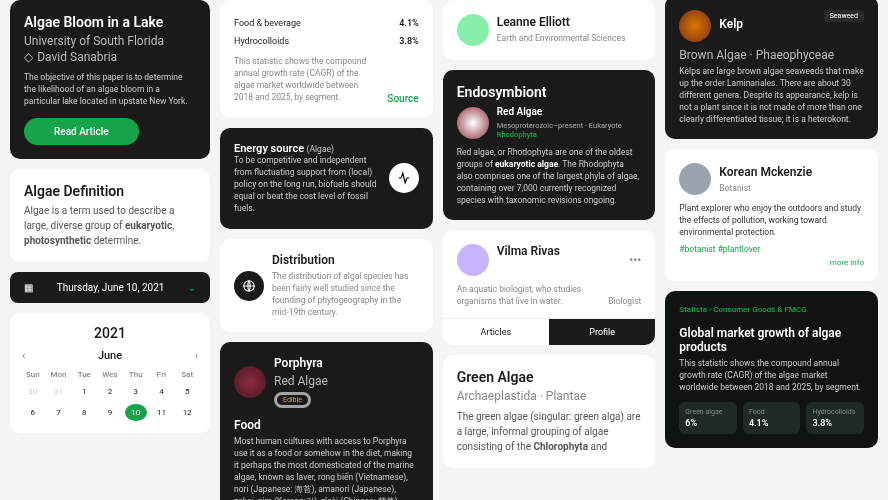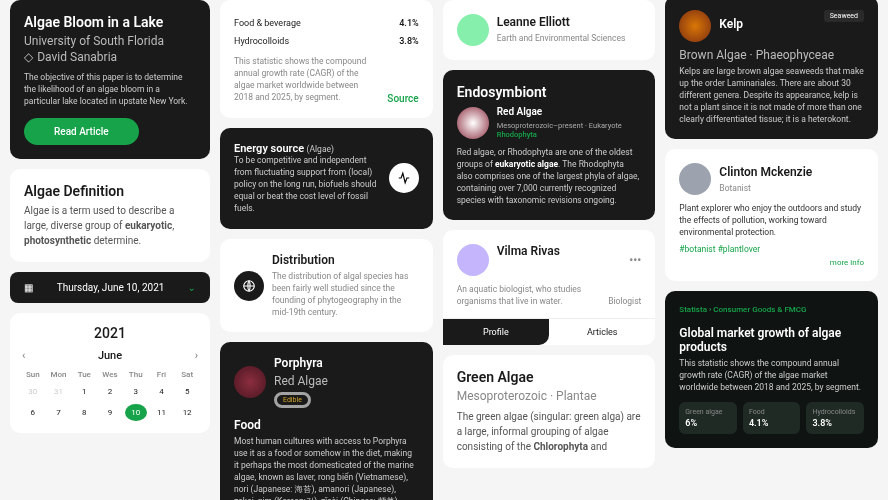--- a/index.html
+++ b/index.html
@@ -203,28 +203,28 @@
         <div class="avatar purple"></div>
         <div class="h2">Vilma Rivas</div>
       </div>
       <span class="dots">•••</span>
     </div>
     <div class="flexrow" style="margin-top:8px;align-items:flex-end">
       <div class="small" style="flex:1">An aquatic biologist, who studies organisms that live in water.</div>
       <div class="small">Biologist</div>
     </div>
     <div class="tabs">
+      <div class="tab">Articles</div>
       <div class="tab profile">Profile</div>
-      <div class="tab">Articles</div>
     </div>
   </div>
 
   <div class="card">
     <div class="h1">Green Algae</div>
-    <div class="sub">Mesoproterozoic · Plantae</div>
+    <div class="sub">Archaeplastida · Plantae</div>
     <div class="def" style="margin-top:6px">
       <span>The green algae (singular: green alga) are a large, informal grouping of algae consisting of the </span><b>Chlorophyta</b><span> and </span>
     </div>
   </div>
 </div>
 
 <div class="col">
   <div class="card dark" style="margin-top:-4px">
     <div class="flexrow" style="align-items:flex-start;justify-content:space-between">
       <div class="flexrow" style="align-items:center">
@@ -234,21 +234,21 @@
       <span class="tag">Seaweed</span>
     </div>
     <div class="sub w" style="margin-top:6px">Brown Algae · Phaeophyceae</div>
     <div class="small w" style="margin-top:4px">Kelps are large brown algae seaweeds that make up the order Laminariales. There are about 30 different genera. Despite its appearance, kelp is not a plant since it is not made of more than one clearly differentiated tissue; it is a heterokont.</div>
   </div>
 
   <div class="card">
     <div class="flexrow" style="align-items:center">
       <div class="avatar gray"></div>
       <div>
-        <div class="h2">Clinton Mckenzie</div>
+        <div class="h2">Korean Mckenzie</div>
         <div class="small">Botanist</div>
       </div>
     </div>
     <div class="small" style="margin-top:8px;color:#333">Plant explorer who enjoy the outdoors and study the effects of pollution, working toward environmental protection.</div>
     <div style="margin-top:4px" id="hashtags"><span class="hashtag">#botanist </span><span class="hashtag">#plantlover </span></div>
     <div class="more">more info</div>
   </div>
 
   <div class="card darker">
     <div style="font-size:8px" class="link-green">Statista › Consumer Goods &amp; FMCG</div>

